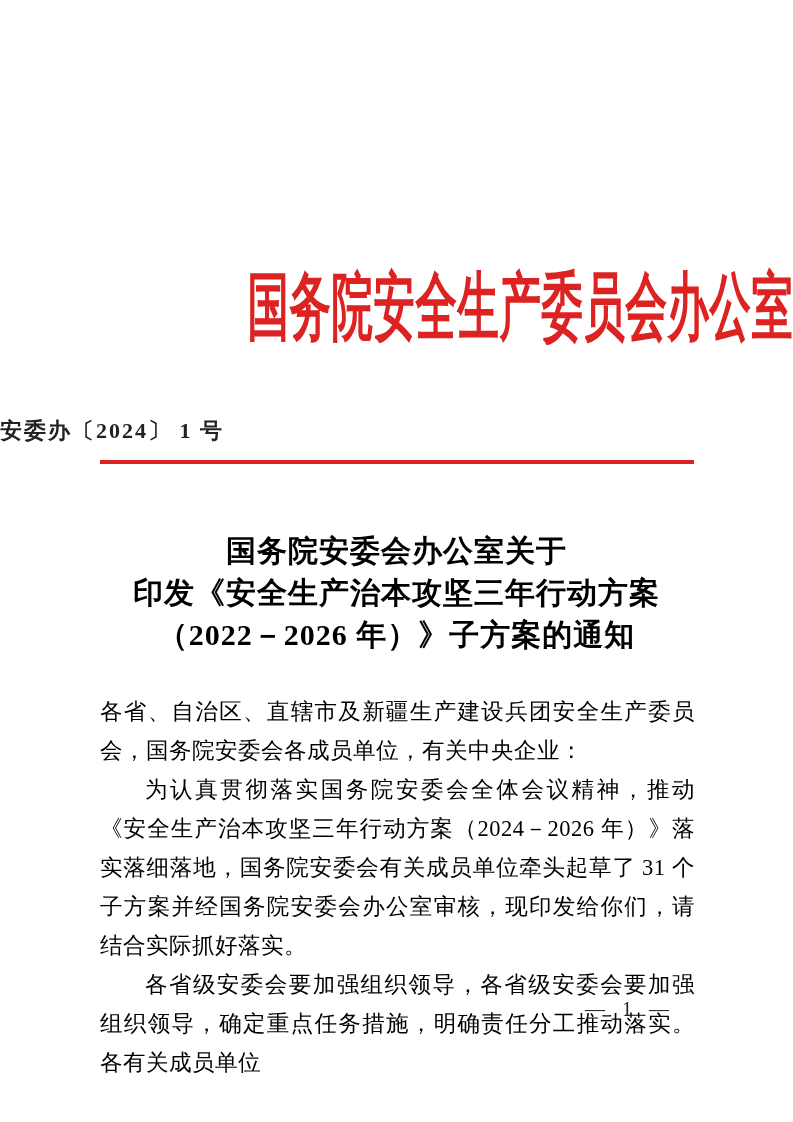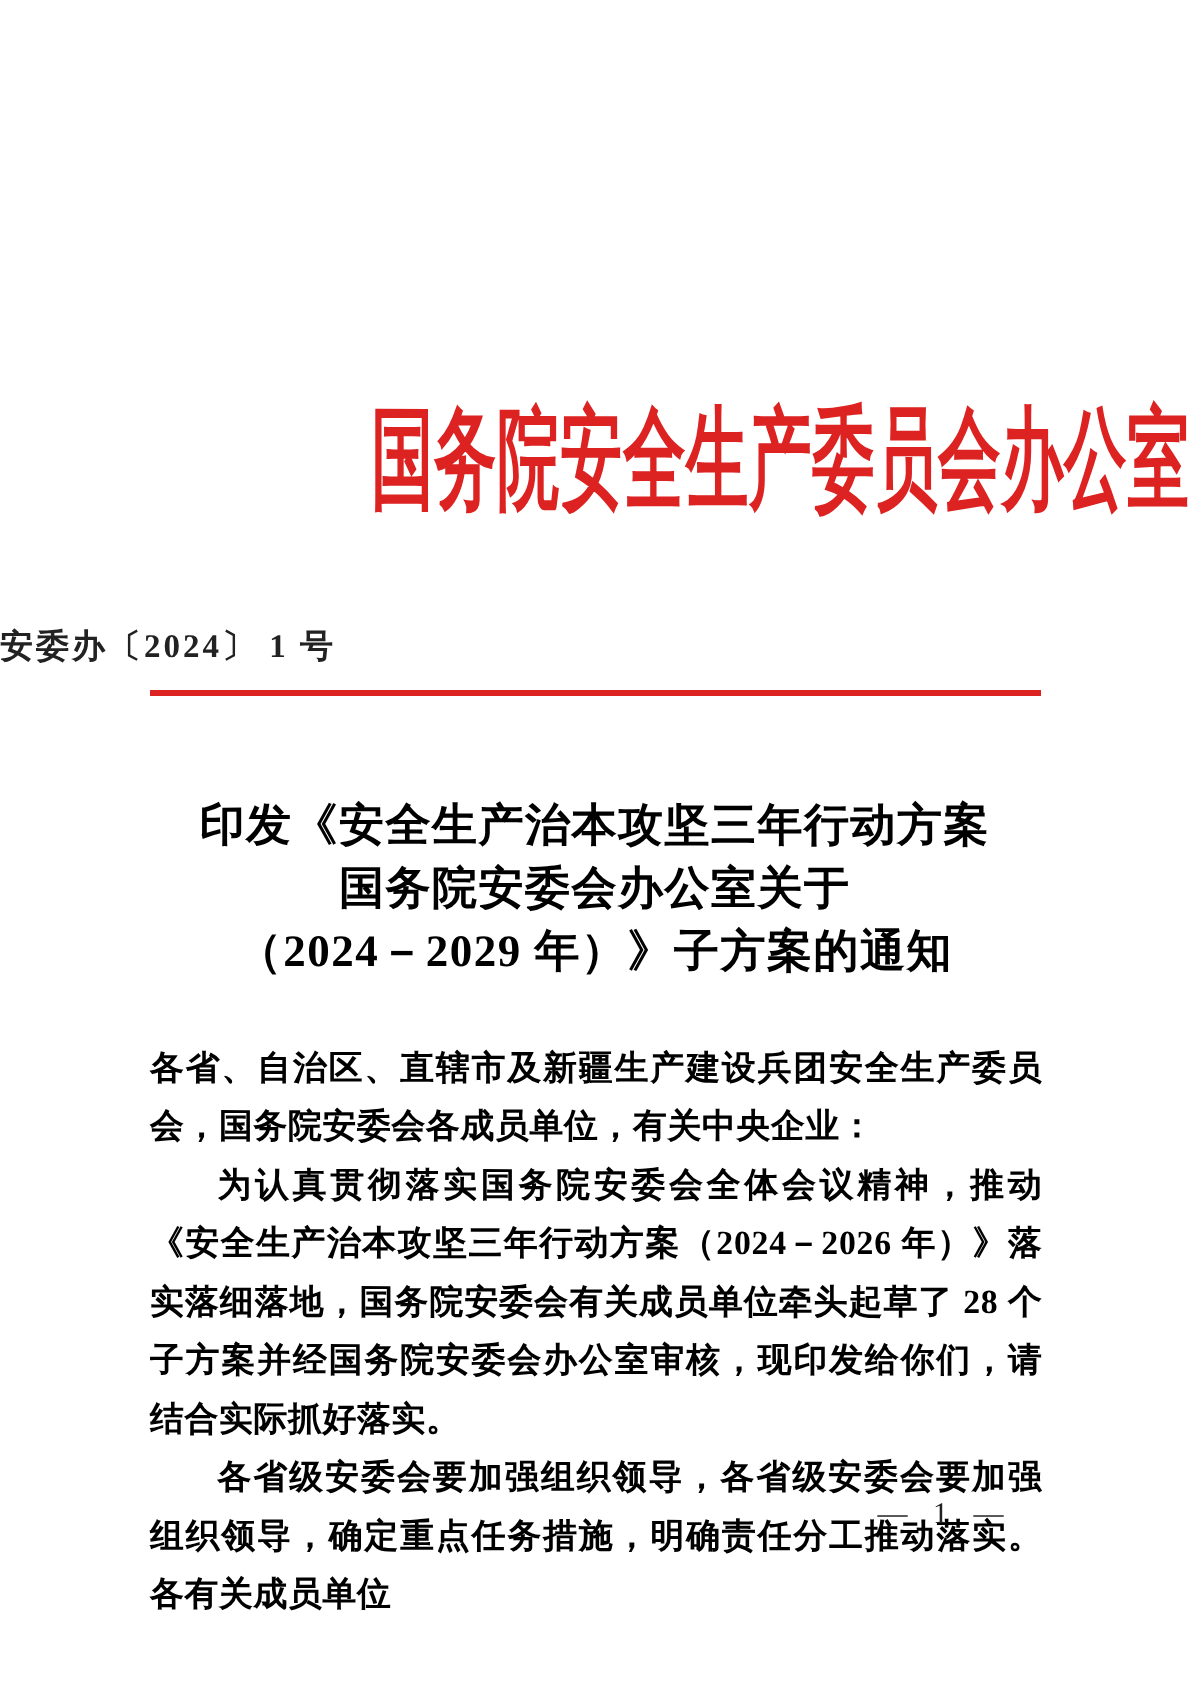--- a/index.html
+++ b/index.html
@@ -56,21 +56,21 @@
     font-size: 30px;
     font-weight: 900;
     line-height: 42px;
     letter-spacing: 1px;
     color: #000;
   }
 
   .doc-body {
     margin: 36px 98px 0 100px;
     font-size: 22.5px;
-    font-weight: 700;
+    font-weight: 400;
     line-height: 39px;
     text-align: justify;
     letter-spacing: 0.5px;
     color: #000;
   }
   .doc-body p.indent { text-indent: 2em; }
 
   .page-footer {
     position: absolute;
     top: 998px;
@@ -88,26 +88,26 @@
 
   <div class="letterhead">
     <span class="letterhead-text">国务院安全生产委员会办公室文件</span>
   </div>
 
   <div class="doc-number">安委办〔2024〕 1 号</div>
 
   <div class="red-rule"></div>
 
   <div class="doc-title">
+    <div class="title-line">国务院安委会办公室关于</div>
     <div class="title-line">印发《安全生产治本攻坚三年行动方案</div>
-    <div class="title-line">国务院安委会办公室关于</div>
-    <div class="title-line">（2024－2029 年）》子方案的通知</div>
+    <div class="title-line">（2022－2026 年）》子方案的通知</div>
   </div>
 
   <div class="doc-body">
     <p class="salutation">各省、自治区、直辖市及新疆生产建设兵团安全生产委员会，国务院安委会各成员单位，有关中央企业：</p>
-    <p class="indent">为认真贯彻落实国务院安委会全体会议精神，推动《安全生产治本攻坚三年行动方案（2024－2026 年）》落实落细落地，国务院安委会有关成员单位牵头起草了 28 个子方案并经国务院安委会办公室审核，现印发给你们，请结合实际抓好落实。</p>
+    <p class="indent">为认真贯彻落实国务院安委会全体会议精神，推动《安全生产治本攻坚三年行动方案（2024－2026 年）》落实落细落地，国务院安委会有关成员单位牵头起草了 31 个子方案并经国务院安委会办公室审核，现印发给你们，请结合实际抓好落实。</p>
     <p class="indent">各省级安委会要加强组织领导，各省级安委会要加强组织领导，确定重点任务措施，明确责任分工推动落实。各有关成员单位</p>
   </div>
 
   <div class="page-footer">— 1 —</div>
 
 </div>
 
 </body></html>

